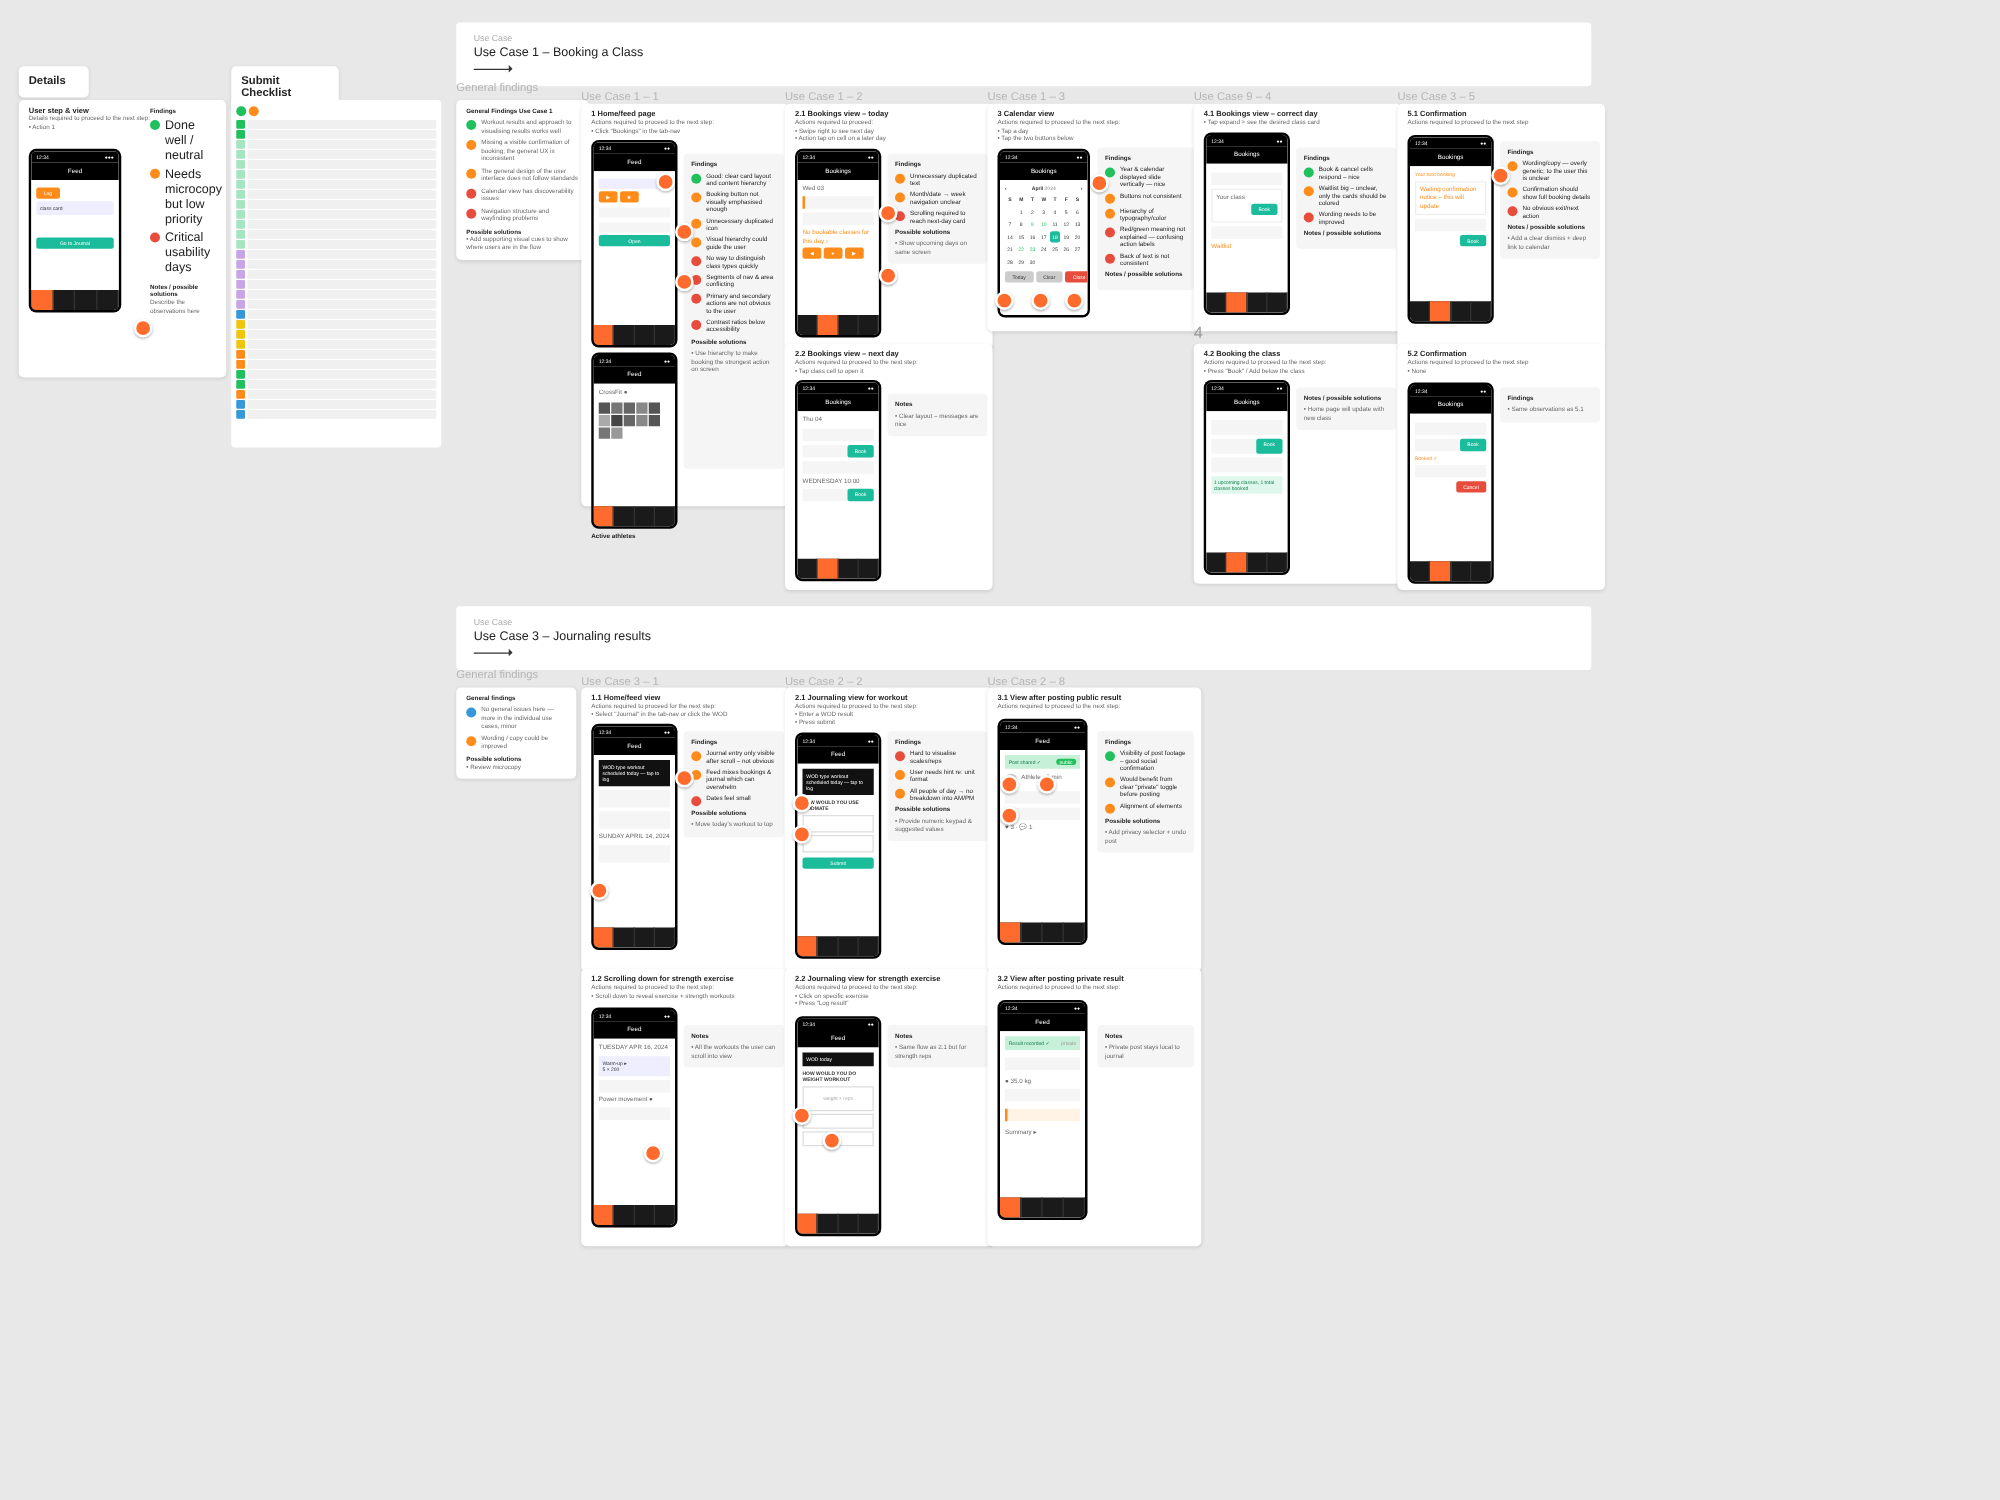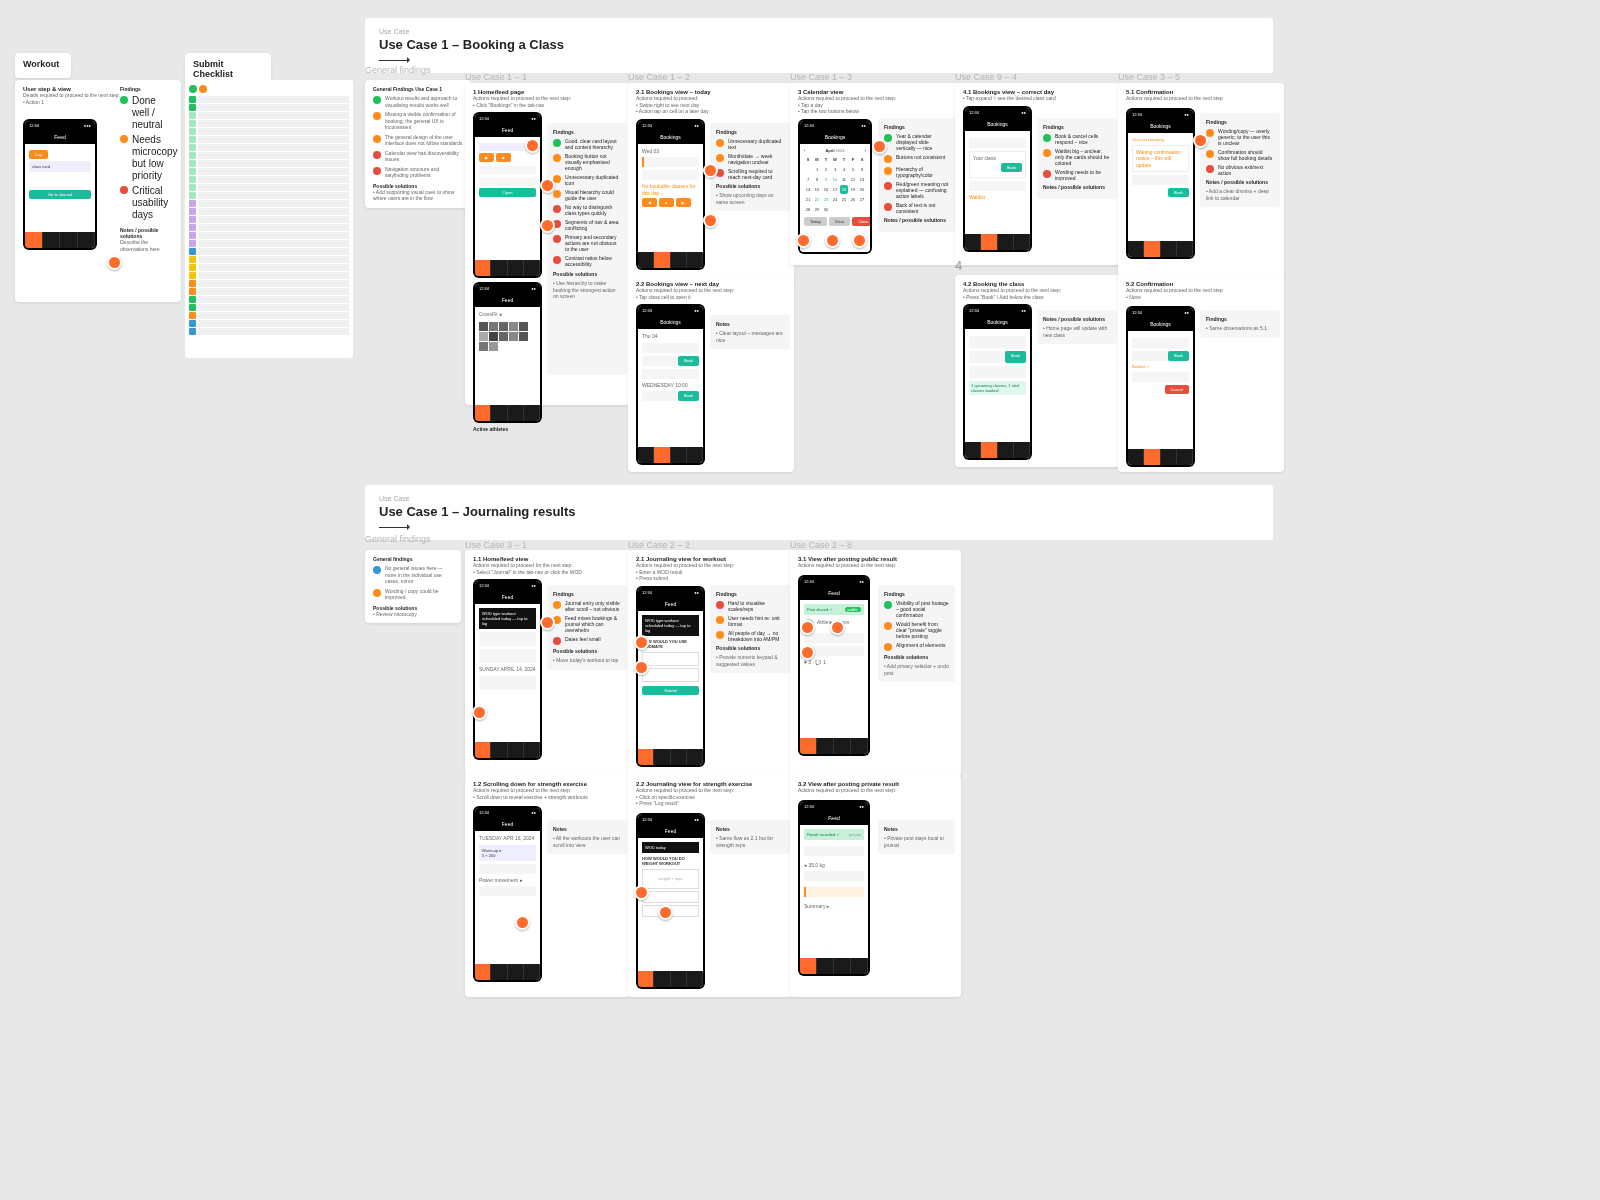--- a/index.html
+++ b/index.html
@@ -1,21 +1,21 @@
 <!DOCTYPE html>
 <html><head>
 <meta charset="utf-8">
 <style>
 html,body{margin:0;padding:0;background:#e8e8e8;font-family:-apple-system,Helvetica,Arial,sans-serif;font-size:10px;color:#222}
 .canvas{position:relative;width:1600px;height:1200px;overflow:hidden}
 .card{position:absolute;background:#fff;border-radius:4px;box-shadow:0 1px 3px rgba(0,0,0,.1);padding:6px 8px}
 .card-title{font-weight:600;font-size:9px;margin-bottom:3px}
 .usecase-bar{position:absolute;background:#fff;border-radius:3px;padding:10px 14px;width:880px}
 .uc-label{color:#aaa;font-size:7px;margin-bottom:2px}
-.uc-title{font-weight:700;font-size:13px}
+.uc-title{font-weight:400;font-size:10px}
 .uc-arrow{display:inline-block;border-bottom:1px solid #333;width:30px;margin-top:3px;position:relative}
 .uc-arrow:after{content:"";position:absolute;right:-4px;top:-3px;border:3px solid transparent;border-left-color:#333}
 .col-label{position:absolute;color:#b5b5b5;font-size:9px;font-weight:500}
 .phone{background:#000;border-radius:6px;padding:2px;width:110px}
 .phone-inner{background:#fff;border-radius:4px;overflow:hidden}
 .statusbar{background:#000;color:#fff;font-size:4px;padding:2px 4px;display:flex;justify-content:space-between}
 .feedbar{background:#000;color:#fff;text-align:center;font-size:5px;padding:4px}
 .tabbar{background:#1a1a1a;display:flex;height:16px}
 .tabbar>div{flex:1;border-right:1px solid #333}
 .tabbar .active{background:#ff6b2c}
@@ -38,21 +38,21 @@
 .cal{display:grid;grid-template-columns:repeat(7,1fr);gap:1px;font-size:4px;text-align:center}
 .cal>div{padding:2px 0}
 .cal .hl{background:#1abc9c;color:#fff;border-radius:2px}
 </style>
 </head>
 <body>
 
 <div class="canvas">
 
 <div class="card" style="left:15px;top:53px;width:40px">
-  <div class="card-title">Workout</div>
+  <div class="card-title">Details</div>
 </div>
 <div class="card" style="left:15px;top:80px;width:150px;height:210px">
   <div style="font-size:6px;font-weight:700">User step &amp; view</div>
   <div class="tiny" style="white-space:pre-line">Details required to proceed to the next step:
 • Action 1</div>
   <div style="position:absolute;right:6px;top:6px;width:55px">
     <div style="font-size:5px;font-weight:700">Findings</div>
     <div class="frow">
           <div class="fdot" style="background:#20c05c"></div>
           <div>Done well / neutral</div>
@@ -717,21 +717,21 @@
     </div>
   </div>
   <div class="findings" style="left:82px;top:35px;width:68px">
     <h4>Findings</h4>
     <div class="tiny">• Same observations as 5.1</div>
   </div>
 </div>
 
 <div class="usecase-bar" style="left:365px;top:485px">
   <div class="uc-label">Use Case</div>
-  <div class="uc-title">Use Case 1 – Journaling results</div>
+  <div class="uc-title">Use Case 3 – Journaling results</div>
   <div class="uc-arrow"></div>
 </div>
 <div class="col-label" style="left:365px;top:534px">General findings</div>
 <div class="col-label" style="left:465px;top:540px">Use Case 3 – 1</div>
 <div class="col-label" style="left:628px;top:540px">Use Case 2 – 2</div>
 <div class="col-label" style="left:790px;top:540px">Use Case 2 – 8</div>
 
 <div class="card" style="left:365px;top:550px;width:80px">
   <div style="font-size:5px;font-weight:700">General findings</div>
   <div class="frow">

